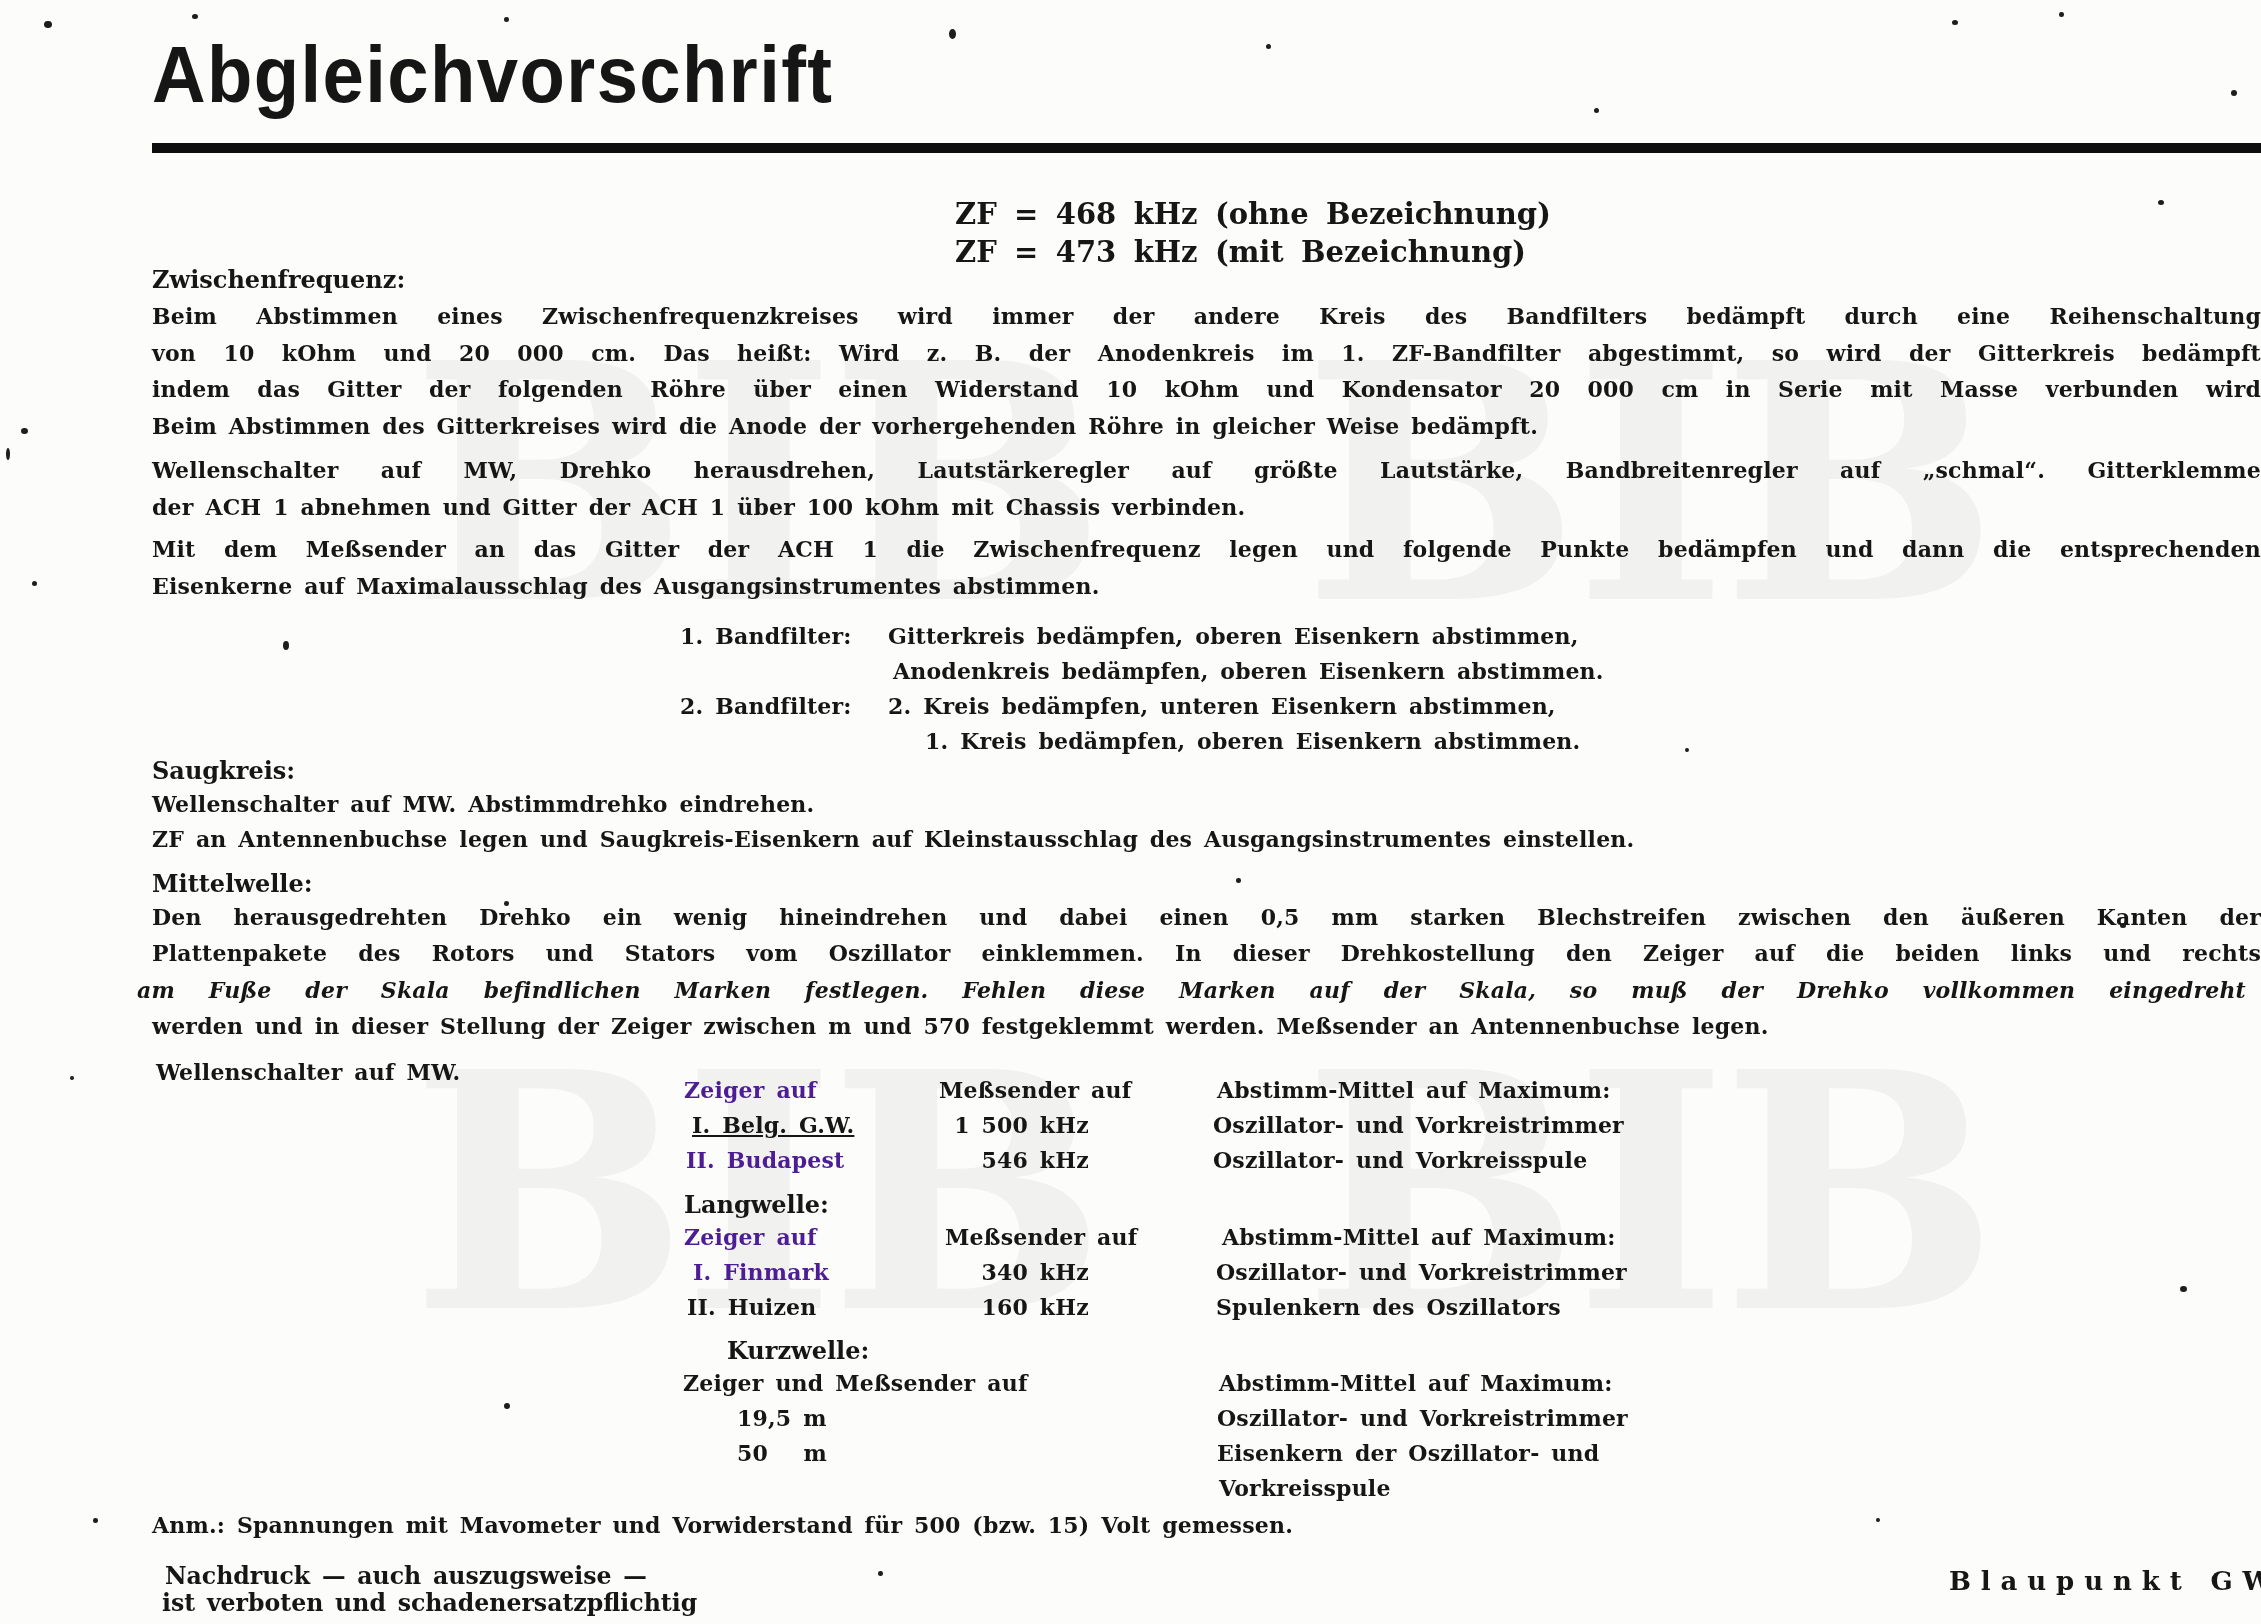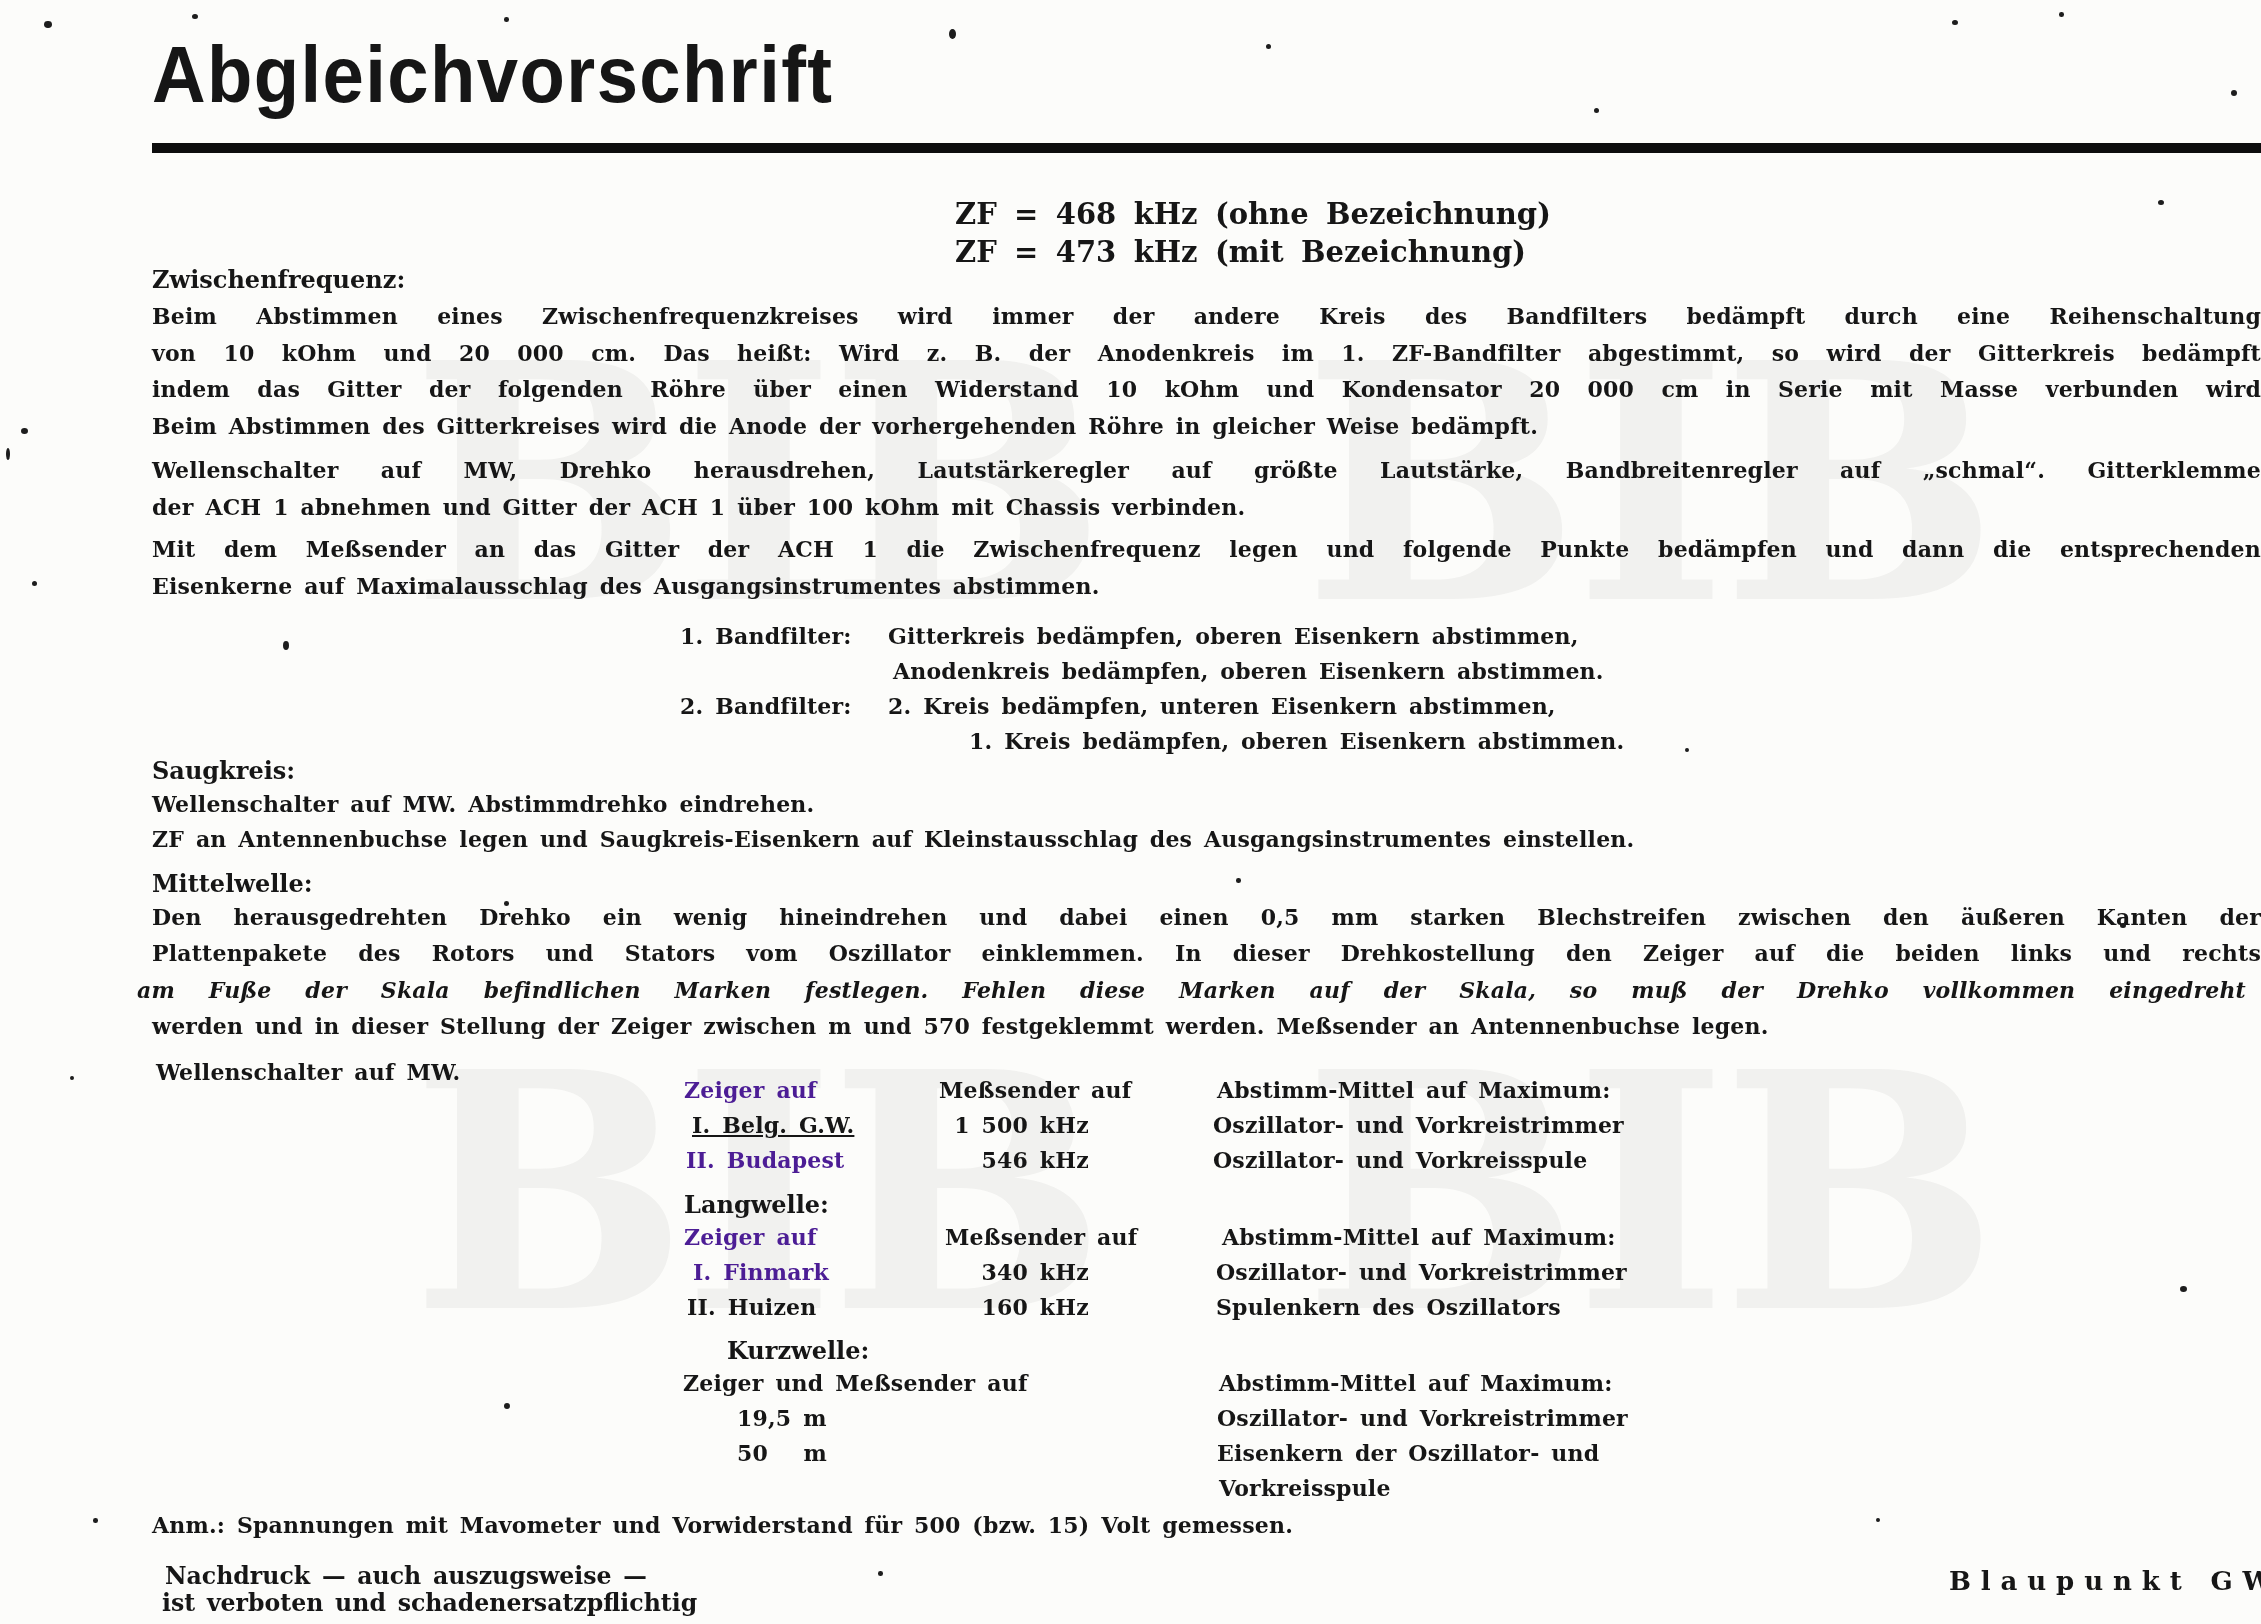--- a/index.html
+++ b/index.html
@@ -69,21 +69,21 @@
 <div class="abs line" style="left:152px; top:494px;">der ACH 1 abnehmen und Gitter der ACH 1 über 100 kOhm mit Chassis verbinden.</div>
 
 <div class="abs line just" style="left:152px; top:536px;">Mit dem Meßsender an das Gitter der ACH 1 die Zwischenfrequenz legen und folgende Punkte bedämpfen und dann die entsprechenden</div>
 <div class="abs line" style="left:152px; top:573px;">Eisenkerne auf Maximalausschlag des Ausgangsinstrumentes abstimmen.</div>
 
 <div class="abs line" style="left:680px;  top:623px;">1. Bandfilter:</div>
 <div class="abs line" style="left:888px; top:623px;">Gitterkreis bedämpfen, oberen Eisenkern abstimmen,</div>
 <div class="abs line" style="left:893px; top:658px;">Anodenkreis bedämpfen, oberen Eisenkern abstimmen.</div>
 <div class="abs line" style="left:680px;  top:693px;">2. Bandfilter:</div>
 <div class="abs line" style="left:888px; top:693px;">2. Kreis bedämpfen, unteren Eisenkern abstimmen,</div>
-<div class="abs line" style="left:925px; top:728px;margin-left:44px;">1. Kreis bedämpfen, oberen Eisenkern abstimmen.</div>
+<div class="abs line" style="left:925px; top:728px;">1. Kreis bedämpfen, oberen Eisenkern abstimmen.</div>
 
 <div class="abs heading" style="left:152px; top:756px;">Saugkreis:</div>
 <div class="abs line" style="left:152px; top:791px;">Wellenschalter auf MW. Abstimmdrehko eindrehen.</div>
 <div class="abs line" style="left:152px; top:826px;">ZF an Antennenbuchse legen und Saugkreis-Eisenkern auf Kleinstausschlag des Ausgangsinstrumentes einstellen.</div>
 
 <div class="abs heading" style="left:152px; top:869px;">Mittelwelle:</div>
 <div class="abs line just" style="left:152px; top:904px;">Den herausgedrehten Drehko ein wenig hineindrehen und dabei einen 0,5 mm starken Blechstreifen zwischen den äußeren Kanten der</div>
 <div class="abs line just" style="left:152px; top:940px;">Plattenpakete des Rotors und Stators vom Oszillator einklemmen. In dieser Drehkostellung den Zeiger auf die beiden links und rechts</div>
 <div class="abs line just" style="left:137px; top:977px;font-style:italic;">am Fuße der Skala befindlichen Marken festlegen. Fehlen diese Marken auf der Skala, so muß der Drehko vollkommen eingedreht</div>
 <div class="abs line" style="left:152px; top:1013px;">werden und in dieser Stellung der Zeiger zwischen m und 570 festgeklemmt werden. Meßsender an Antennenbuchse legen.</div>

